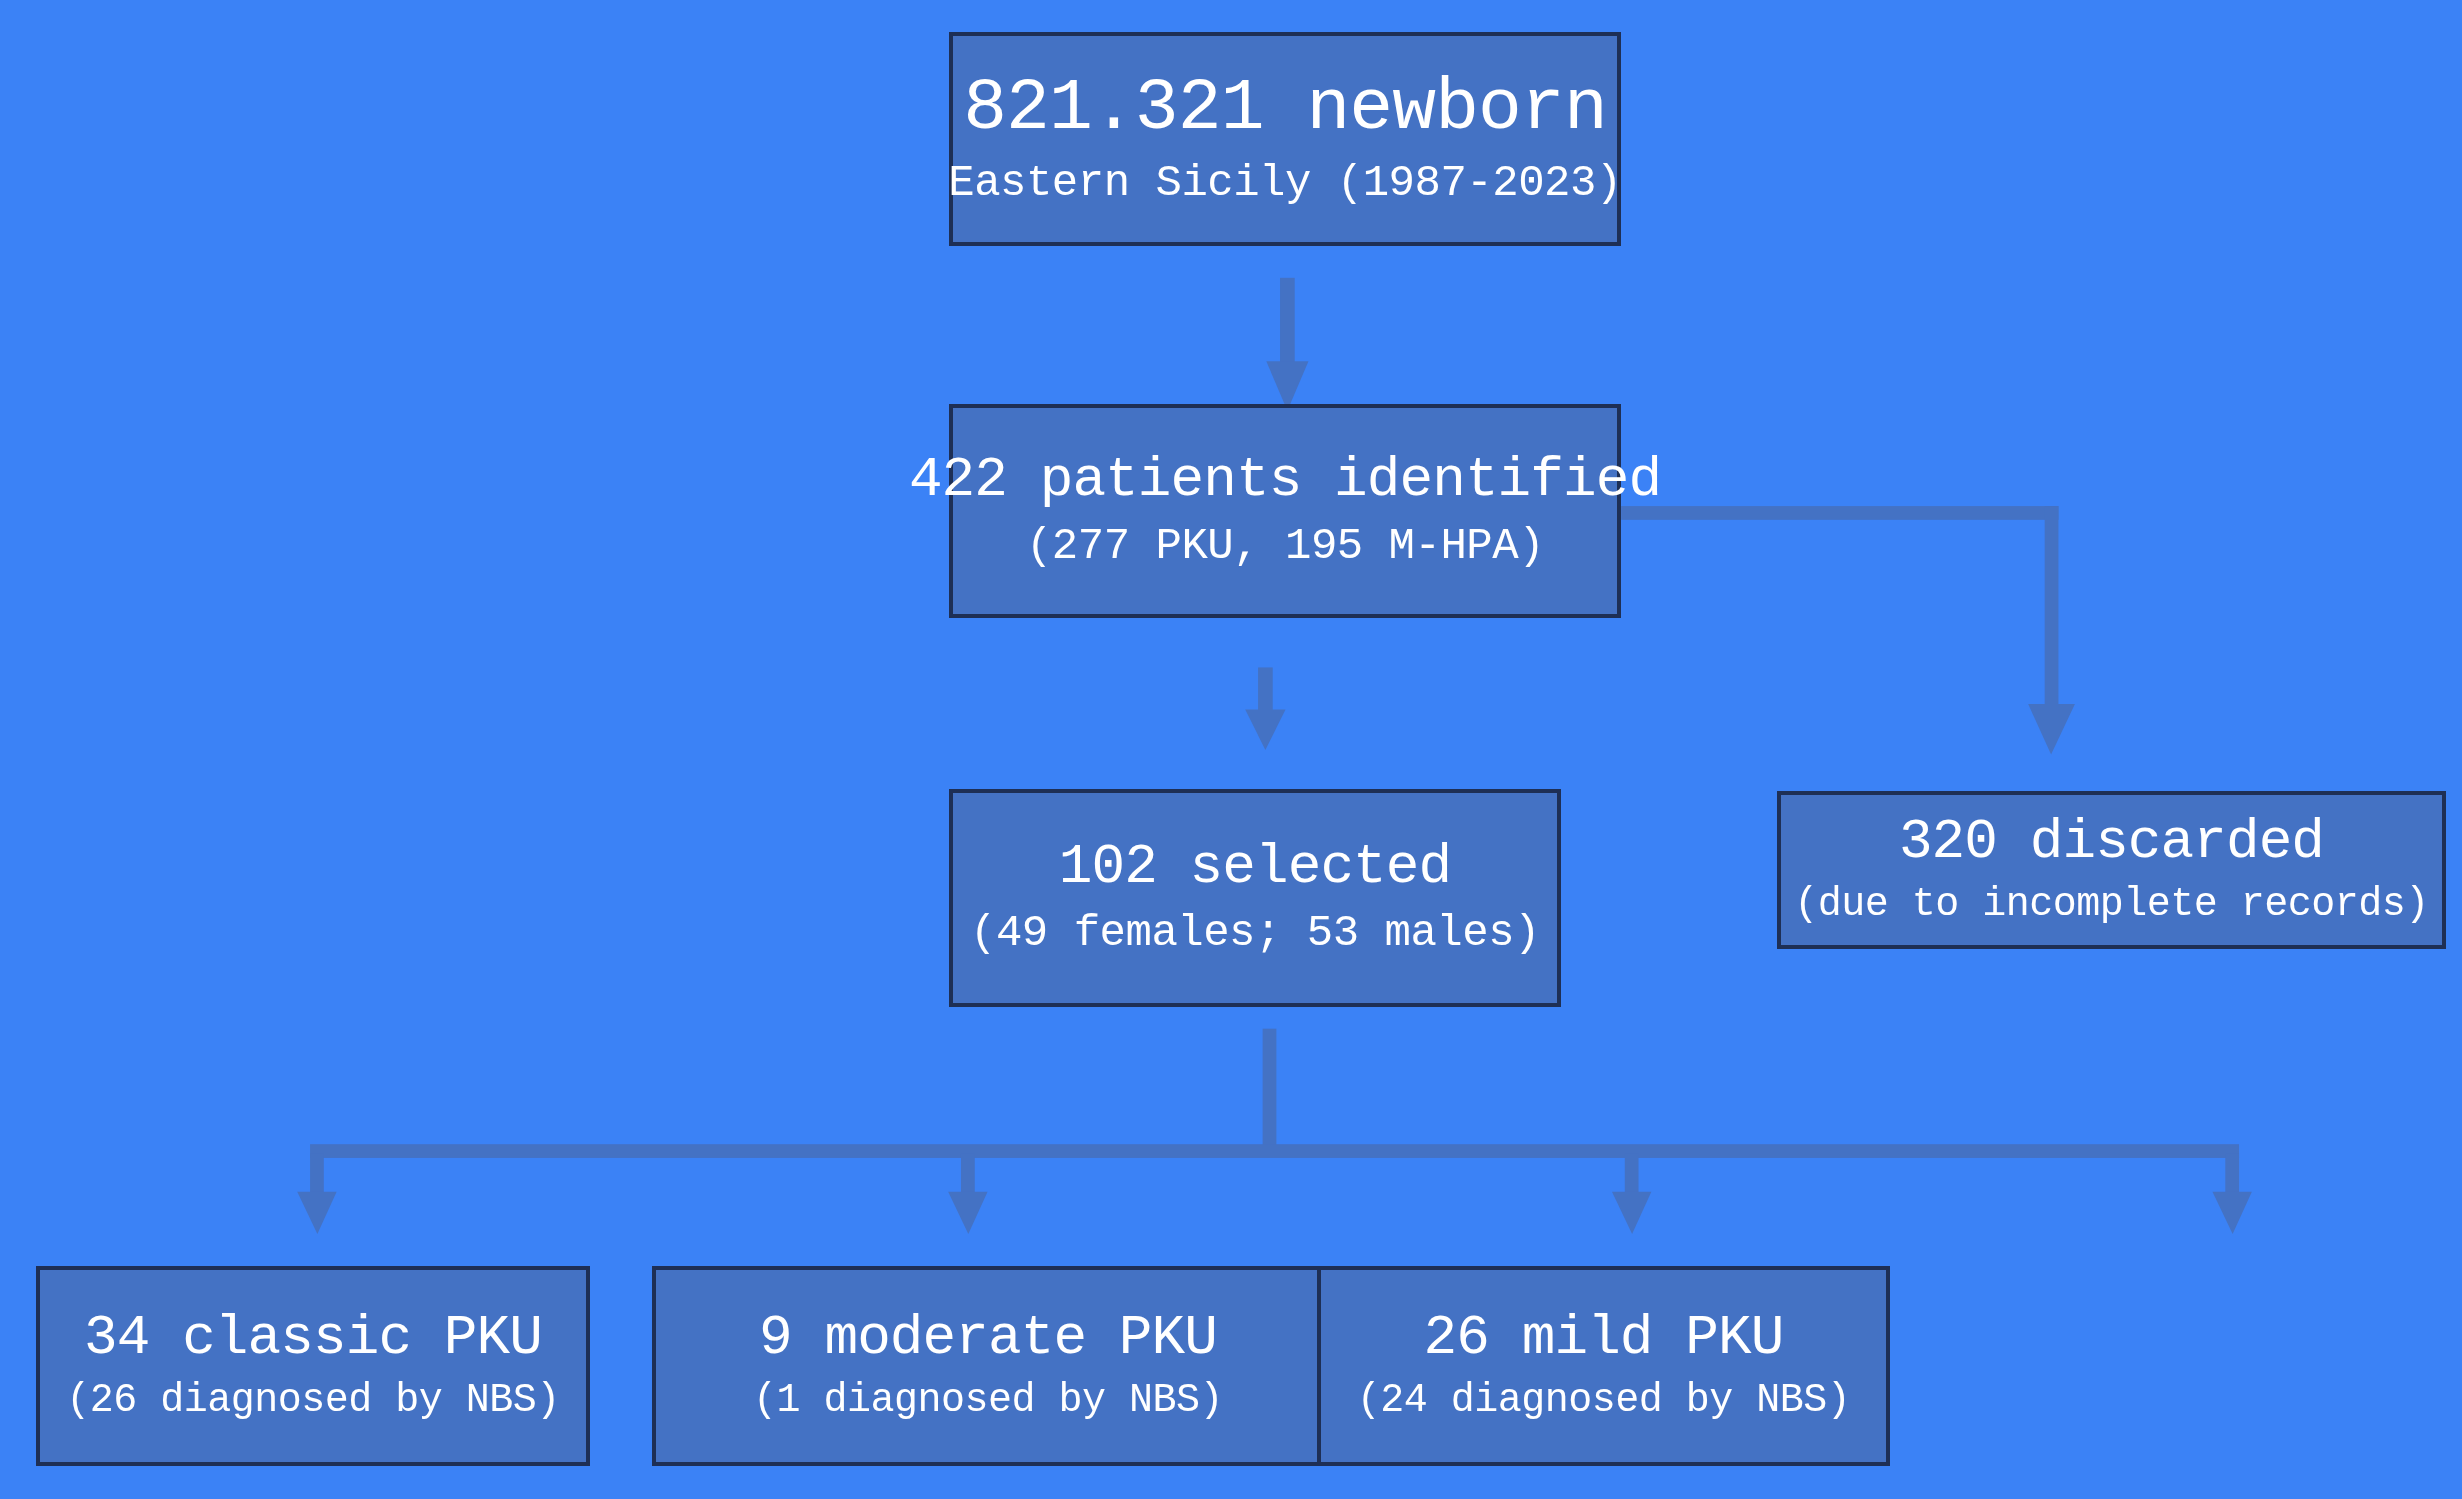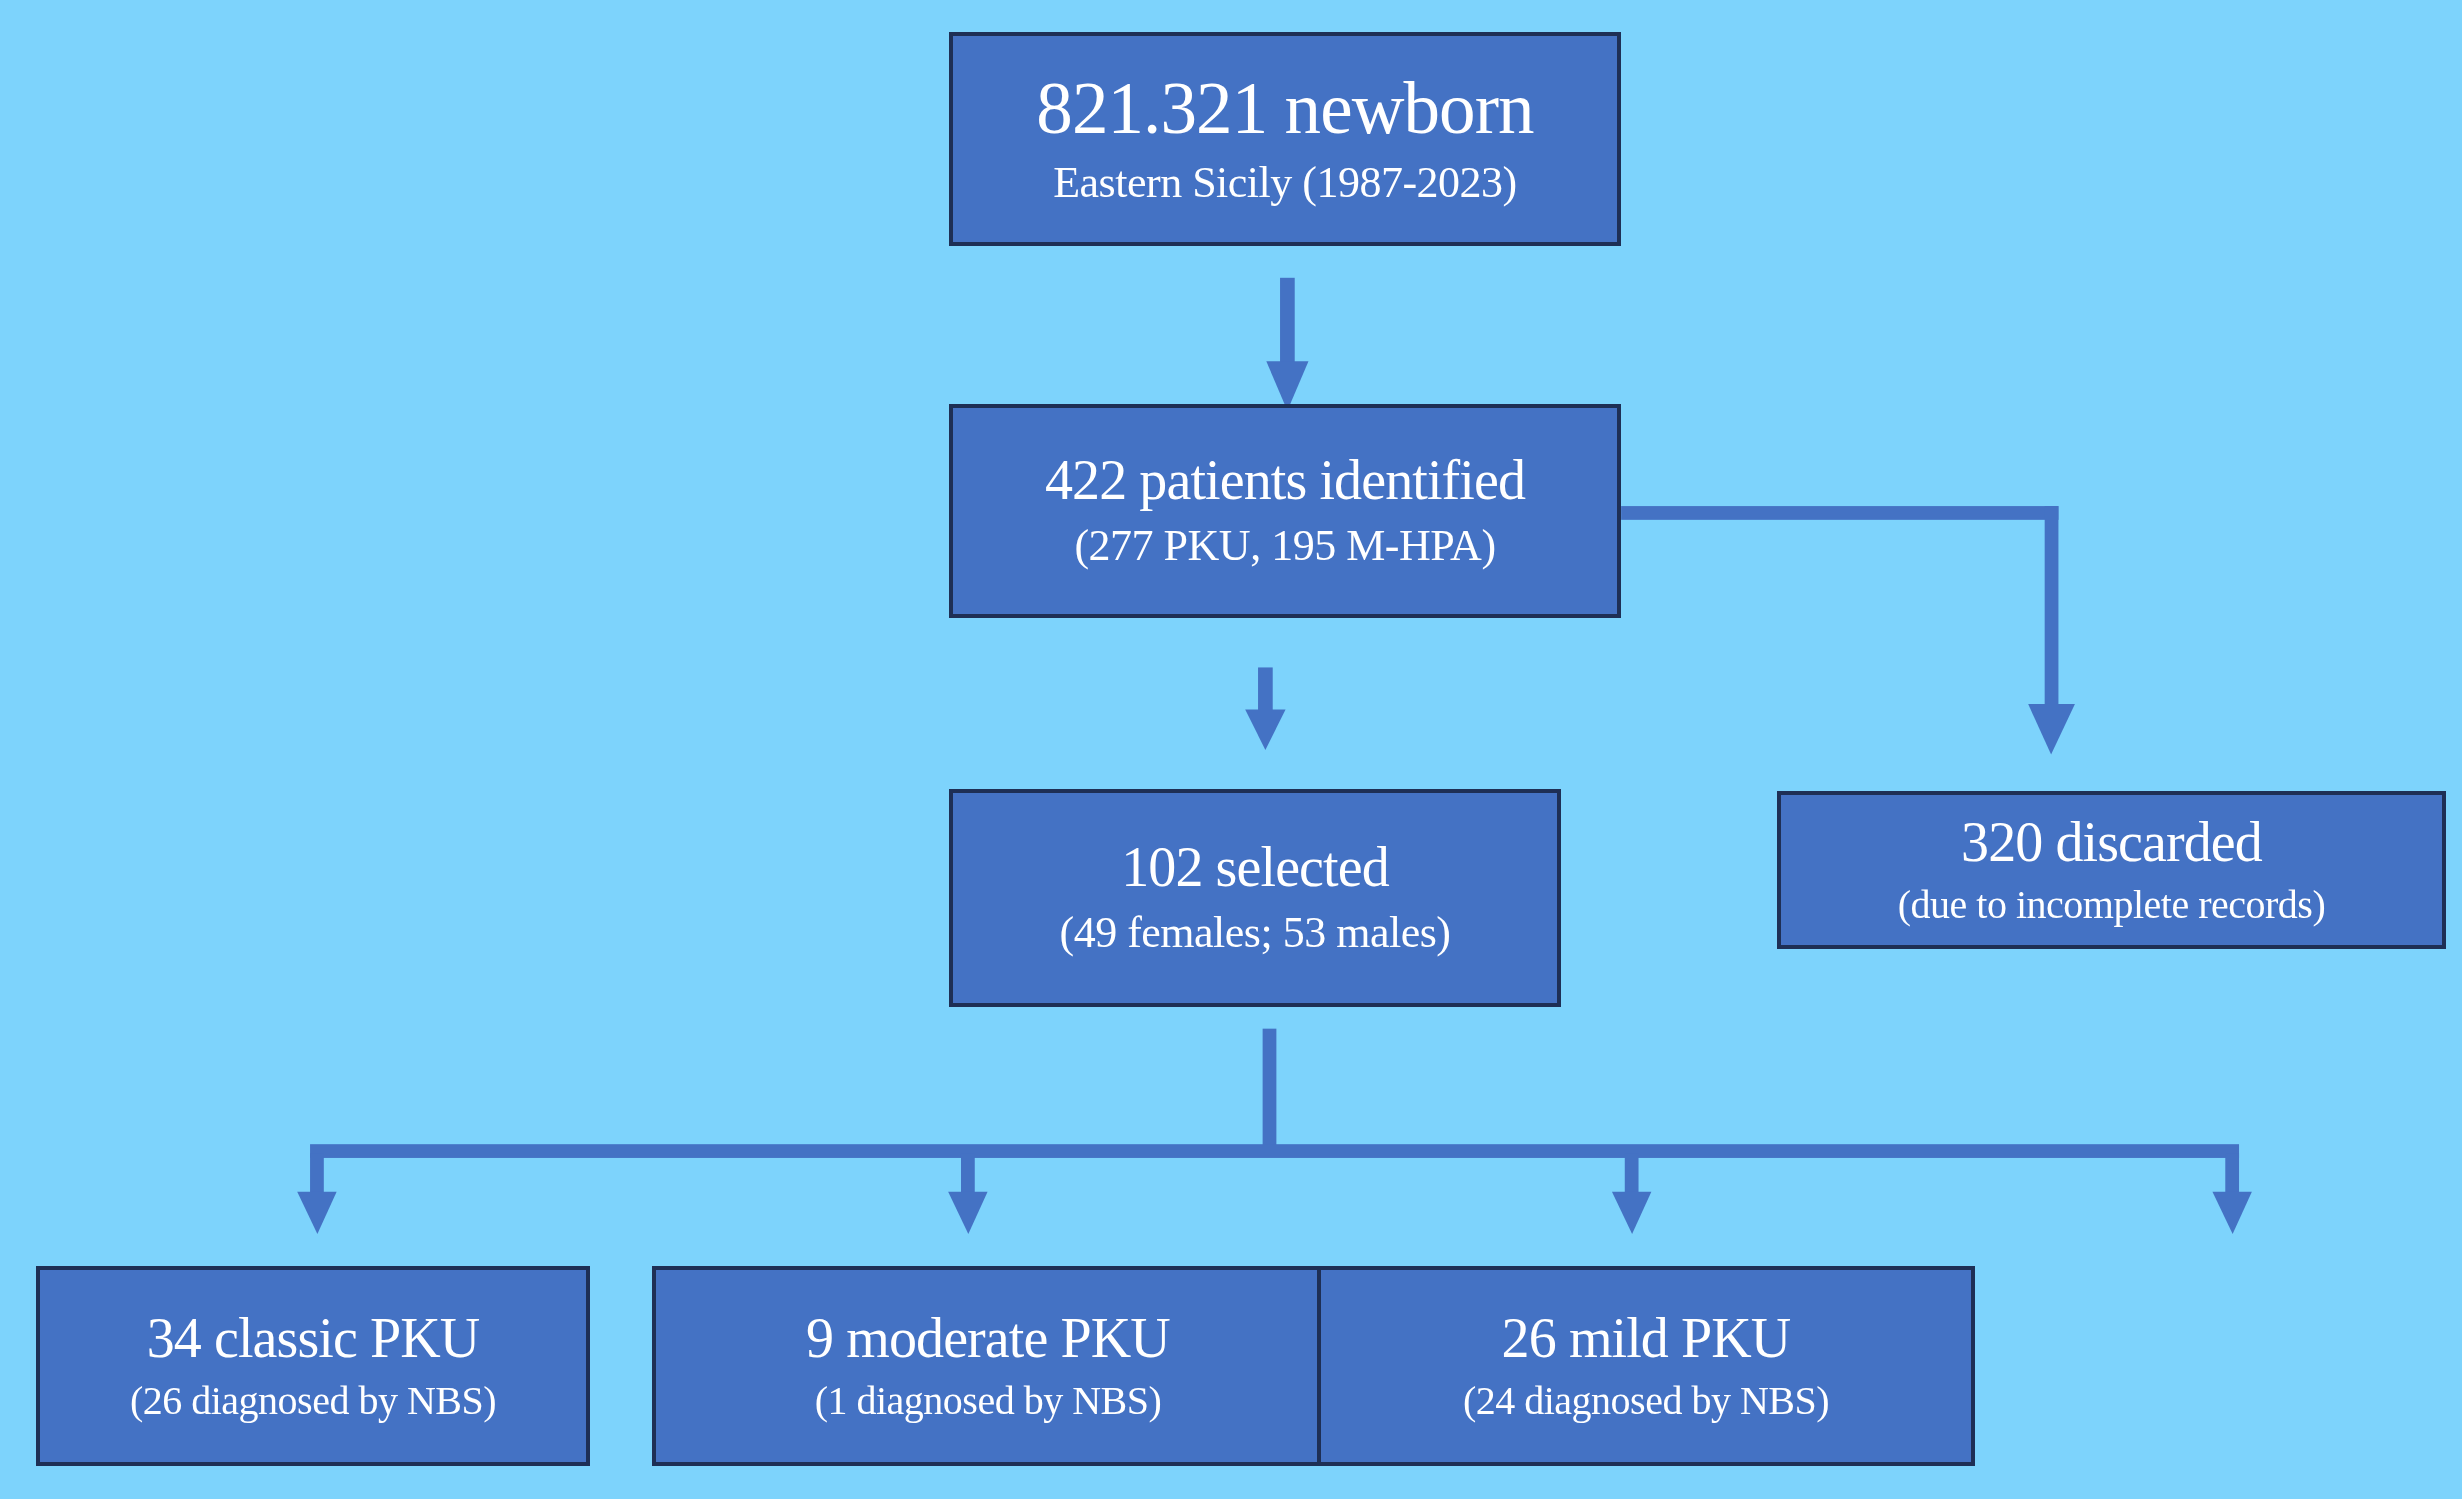--- a/index.html
+++ b/index.html
@@ -4,23 +4,23 @@
 <style>
   html, body {
     margin: 0;
     padding: 0;
     background: #ffffff;
   }
   .canvas {
     position: relative;
     width: 2462px;
     height: 1499px;
-    background: #7dd3fc;
+    background: #3b82f6;
     overflow: hidden;
-    font-family: Liberation Serif, serif;
+    font-family: Liberation Mono, monospace;
   }
   .connectors {
     position: absolute;
     left: 0;
     top: 0;
     width: 2462px;
     height: 1499px;
   }
   .c {
     fill: #4472C4;
@@ -121,20 +121,20 @@
   <div class="node" style="left:36px;top:1266px;width:554px;height:200px">
     <div class="title">34 classic PKU</div>
     <div class="subtitle small">(26 diagnosed by NBS)</div>
   </div>
 
   <div class="node" style="left:652px;top:1266px;width:672px;height:200px">
     <div class="title">9 moderate PKU</div>
     <div class="subtitle small">(1 diagnosed by NBS)</div>
   </div>
 
-  <div class="node" style="left:1317px;top:1266px;width:658px;height:200px">
+  <div class="node" style="left:1317px;top:1266px;width:573px;height:200px">
     <div class="title">26 mild PKU</div>
     <div class="subtitle small">(24 diagnosed by NBS)</div>
   </div>
 
 
 </div>
 
 
 </body></html>

